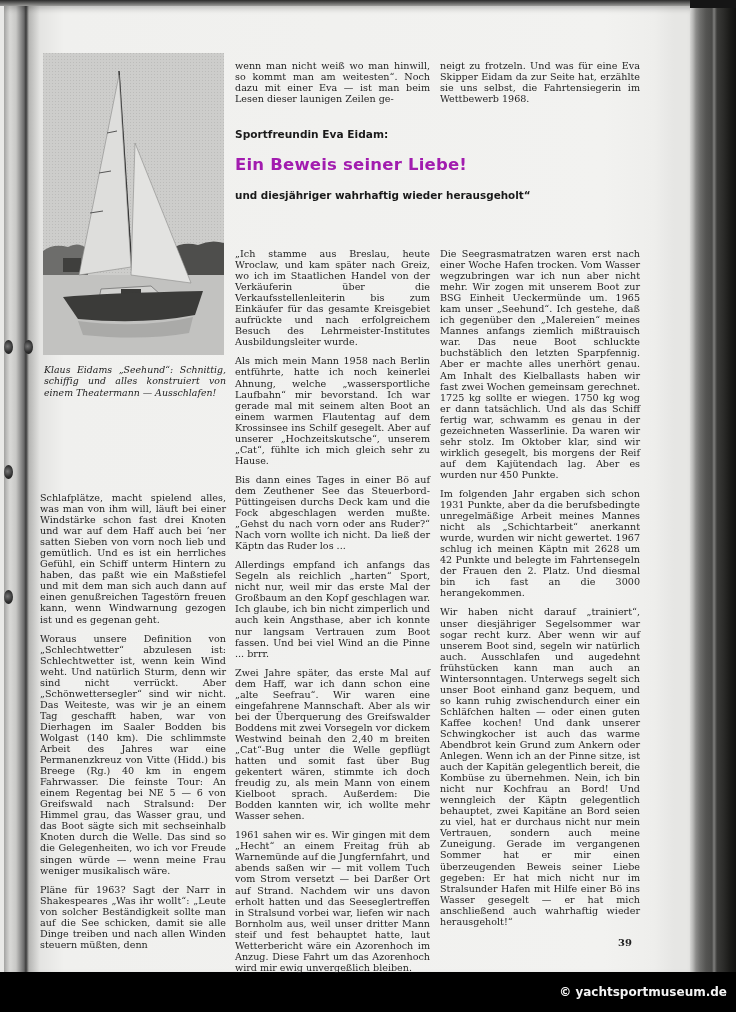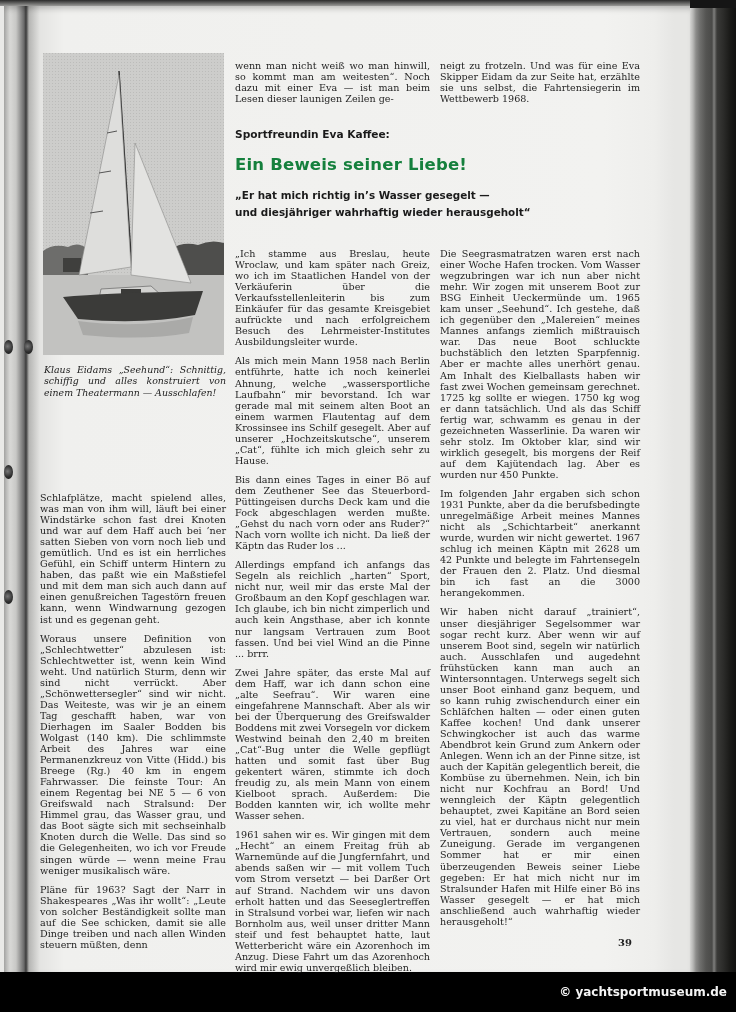--- a/index.html
+++ b/index.html
@@ -47,21 +47,21 @@
     position:absolute; left:44px; top:364px; width:182px;
     font-style:italic; font-size:9.4px; line-height:11.4px; color:#222;
     text-align:justify;
   }
   .kicker {
     position:absolute; left:235px; top:128px;
     font-family:"DejaVu Sans", sans-serif; font-weight:bold; font-size:10.6px; color:#1a1a1a;
   }
   .headline {
     position:absolute; left:235px; top:155px;
-    font-family:"DejaVu Sans", sans-serif; font-weight:bold; font-size:16.5px; color:#15803d;
+    font-family:"DejaVu Sans", sans-serif; font-weight:bold; font-size:16.5px; color:#a21caf;
     letter-spacing:0.2px;
   }
   .subhead {
     position:absolute; left:235px; top:187px; width:410px;
     font-family:"DejaVu Sans", sans-serif; font-weight:bold; font-size:10.4px; line-height:17px; color:#1a1a1a;
   }
   .pagenum {
     position:absolute; left:618px; top:937px; font-weight:bold; font-size:10px; color:#222;
   }
   .watermark {
@@ -119,24 +119,23 @@
 
   <div class="caption">Klaus Eidams „Seehund“: Schnittig, schiffig und alles konstruiert von einem Theatermann — Ausschlafen!</div>
 
   <div class="col" style="left:235px; top:52px; width:195px;">
     <p>wenn man nicht weiß wo man hinwill, so kommt man am weitesten“. Noch dazu mit einer Eva — ist man beim Lesen dieser launigen Zeilen ge-</p>
   </div>
   <div class="col" style="left:440px; top:52px; width:200px;">
     <p>neigt zu frotzeln. Und was für eine Eva Skipper Eidam da zur Seite hat, erzählte sie uns selbst, die Fahrtensiegerin im Wettbewerb 1968.</p>
   </div>
 
-  <div class="kicker">Sportfreundin Eva Kaffee:</div>
+  <div class="kicker">Sportfreundin Eva Eidam:</div>
   <div class="headline">Ein Beweis seiner Liebe!</div>
   <div class="subhead">
-    <div>„Er hat mich richtig in’s Wasser gesegelt —</div>
     <div>und diesjähriger wahrhaftig wieder herausgeholt“</div>
   </div>
 
   <div class="col" style="left:40px; top:484px; width:186px;">
     <p>Schlafplätze, macht spielend alles, was man von ihm will, läuft bei einer Windstärke schon fast drei Knoten und war auf dem Haff auch bei ’ner satten Sieben von vorn noch lieb und gemütlich. Und es ist ein herrliches Gefühl, ein Schiff unterm Hintern zu haben, das paßt wie ein Maßstiefel und mit dem man sich auch dann auf einen genußreichen Tagestörn freuen kann, wenn Windwarnung gezogen ist und es gegenan geht.</p>
     <p>Woraus unsere Definition von „Schlechtwetter“ abzulesen ist: Schlechtwetter ist, wenn kein Wind weht. Und natürlich Sturm, denn wir sind nicht verrückt. Aber „Schönwettersegler“ sind wir nicht. Das Weiteste, was wir je an einem Tag geschafft haben, war von Dierhagen im Saaler Bodden bis Wolgast (140 km). Die schlimmste Arbeit des Jahres war eine Permanenzkreuz von Vitte (Hidd.) bis Breege (Rg.) 40 km in engem Fahrwasser. Die feinste Tour: An einem Regentag bei NE 5 — 6 von Greifswald nach Stralsund: Der Himmel grau, das Wasser grau, und das Boot sägte sich mit sechseinhalb Knoten durch die Welle. Das sind so die Gelegenheiten, wo ich vor Freude singen würde — wenn meine Frau weniger musikalisch wäre.</p>
     <p>Pläne für 1963? Sagt der Narr in Shakespeares „Was ihr wollt“: „Leute von solcher Beständigkeit sollte man auf die See schicken, damit sie alle Dinge treiben und nach allen Winden steuern müßten, denn</p>
   </div>
 
   <div class="col" style="left:235px; top:240px; width:195px;">

